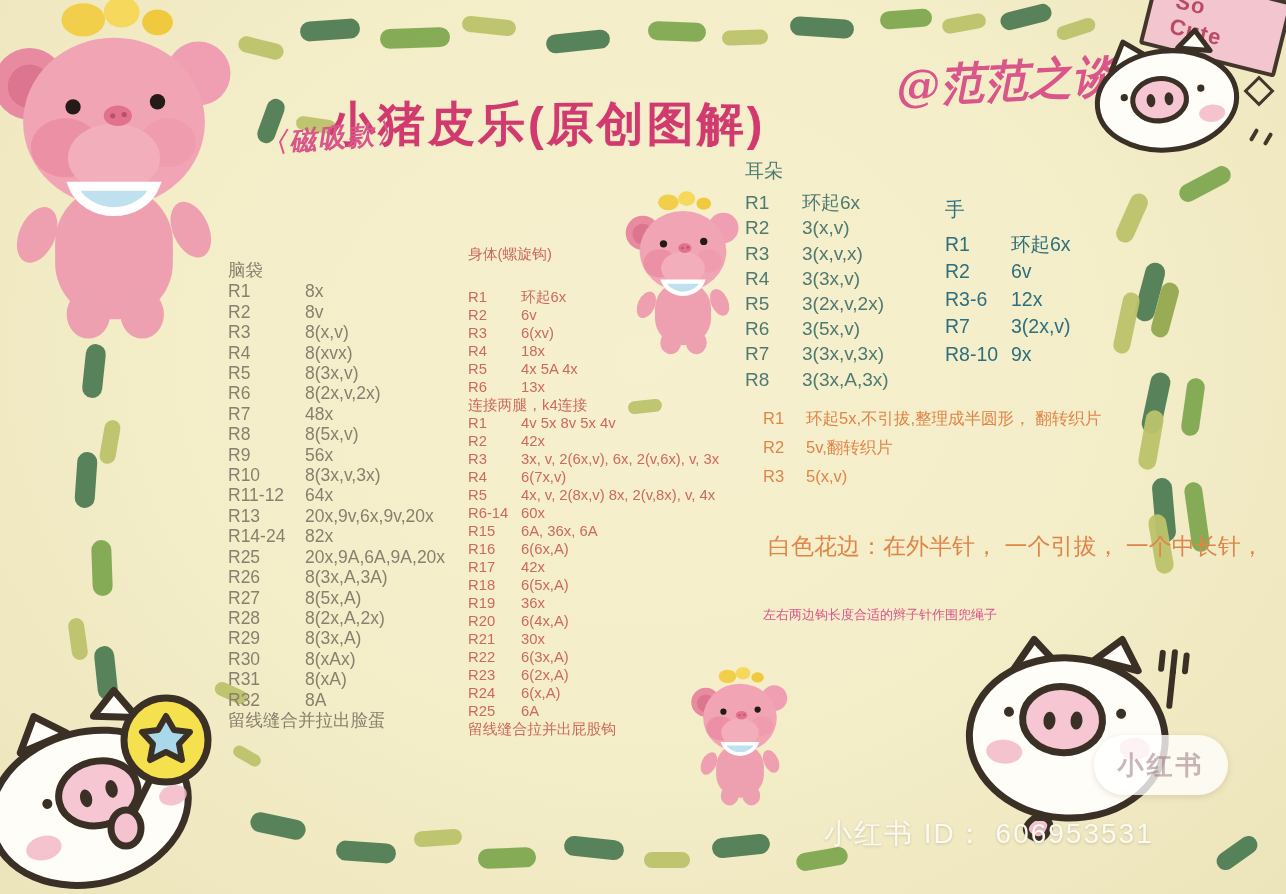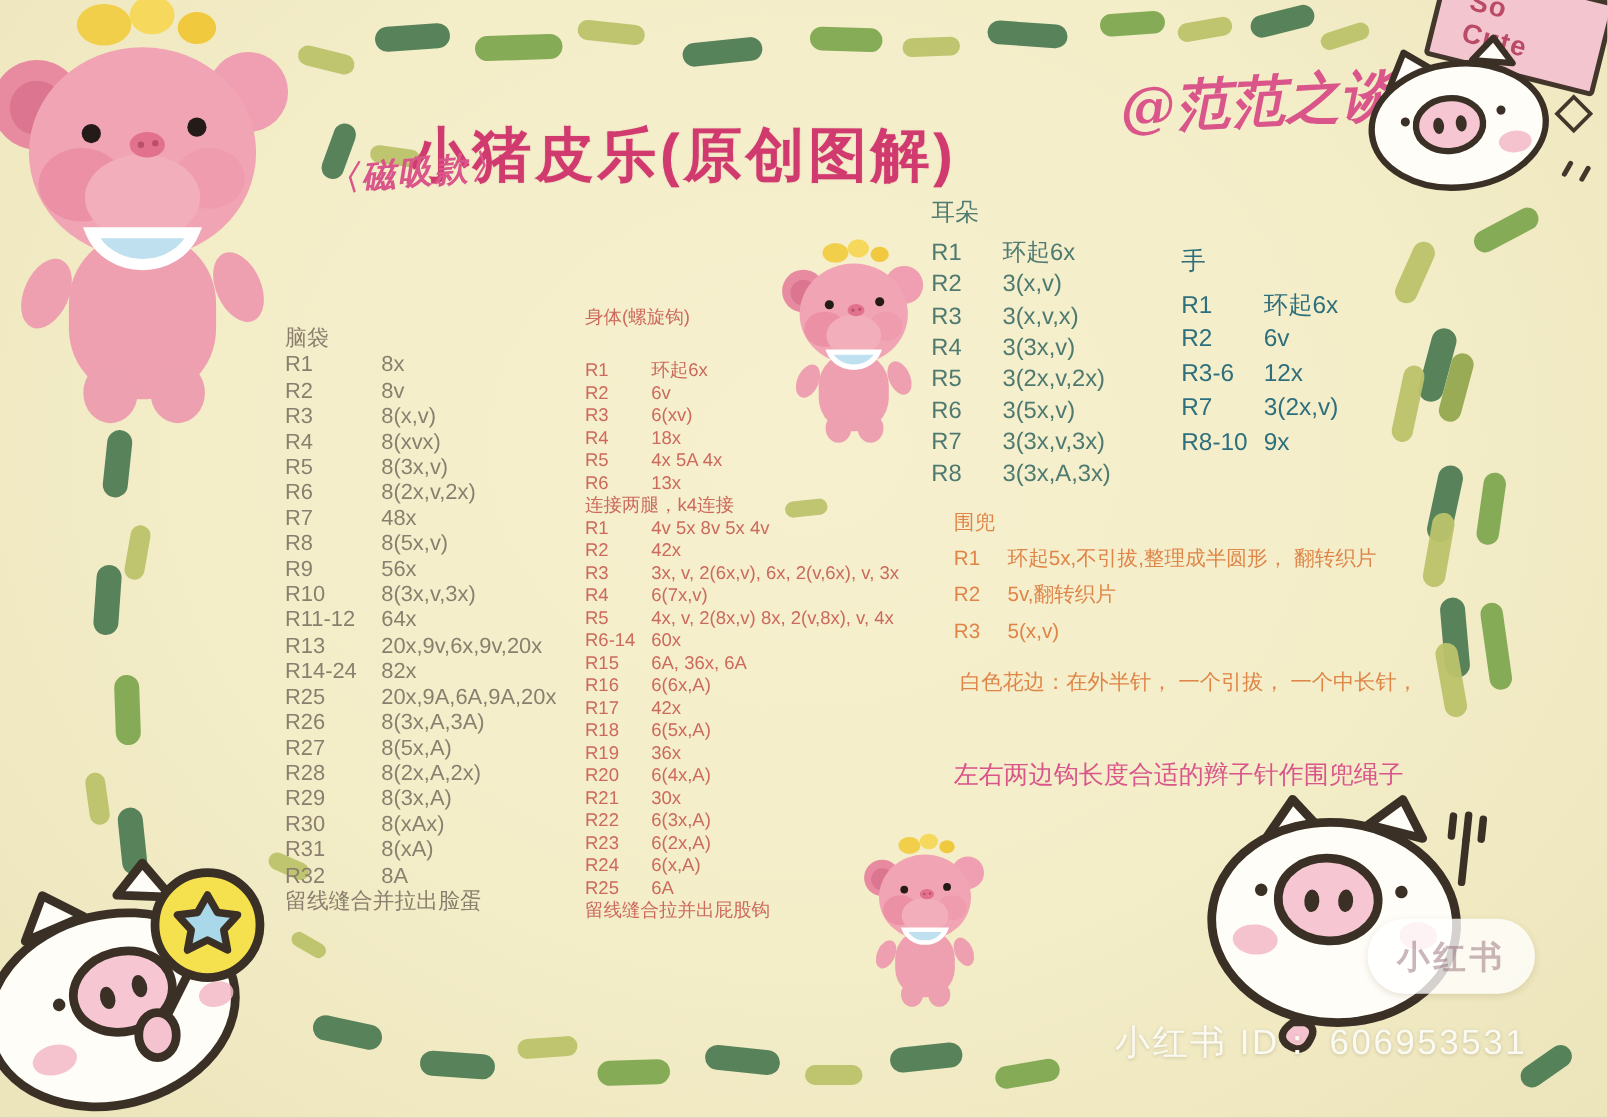--- a/index.html
+++ b/index.html
@@ -48,27 +48,27 @@
   #sec-ears .rl{min-width:57px;}
   #sec-ears .s-title{margin-bottom:7px;}
 
   #sec-hands{left:945px;top:196px;font-size:19.5px;line-height:27.6px;color:var(--hands-text);}
   #sec-hands .rl{min-width:66px;}
   #sec-hands .s-title{margin-bottom:7px;}
 
   #sec-bib{left:763px;top:404px;font-size:16.5px;line-height:29px;color:var(--bib-text);}
   #sec-bib .rl{min-width:43px;}
 
-  #lace-note{left:768px;top:530px;font-size:17px;line-height:32px;color:var(--bib-text);white-space:nowrap;}
+  #lace-note{left:768px;top:530px;font-size:23px;line-height:32px;color:var(--bib-text);white-space:nowrap;}
   #lace-note .l2{margin-left:128px;}
-  #strap-note{left:763px;top:606px;font-size:20px;color:var(--hand-pink);white-space:nowrap;}
+  #strap-note{left:763px;top:606px;font-size:13px;color:var(--hand-pink);white-space:nowrap;}
 
   
   #id-line{
-    left:892px;top:815px;font-size:28px;color:var(--id-white);letter-spacing:2px;
+    left:824px;top:815px;font-size:28px;color:var(--id-white);letter-spacing:2px;
     text-shadow:0 1px 3px rgba(90,80,50,.25);white-space:nowrap;
   }
   #watermark-pill{
     left:1094px;top:735px;width:134px;height:60px;border-radius:30px;
     background:rgba(255,255,255,.78);box-shadow:0 2px 6px rgba(120,100,60,.18);
     display:flex;align-items:center;justify-content:center;text-align:right;
   }
   #watermark-pill span{
     font-size:26px;font-weight:bold;letter-spacing:3px;color:rgba(150,110,120,.5);
   }
@@ -443,21 +443,20 @@
           <span class="rv">3(2x,v)</span>
         </div>
         <div class="prow">
           <span class="rl">R8-10</span>
           <span class="rv">9x</span>
         </div>
       </div>
   </div>
 
   <div class="pattern" id="sec-bib">
-    <div class="s-title">围兜</div>
     <div>
         <div class="prow">
           <span class="rl">R1</span>
           <span class="rv">环起5x,不引拔,整理成半圆形， 翻转织片</span>
         </div>
         <div class="prow">
           <span class="rl">R2</span>
           <span class="rv">5v,翻转织片</span>
         </div>
         <div class="prow">

